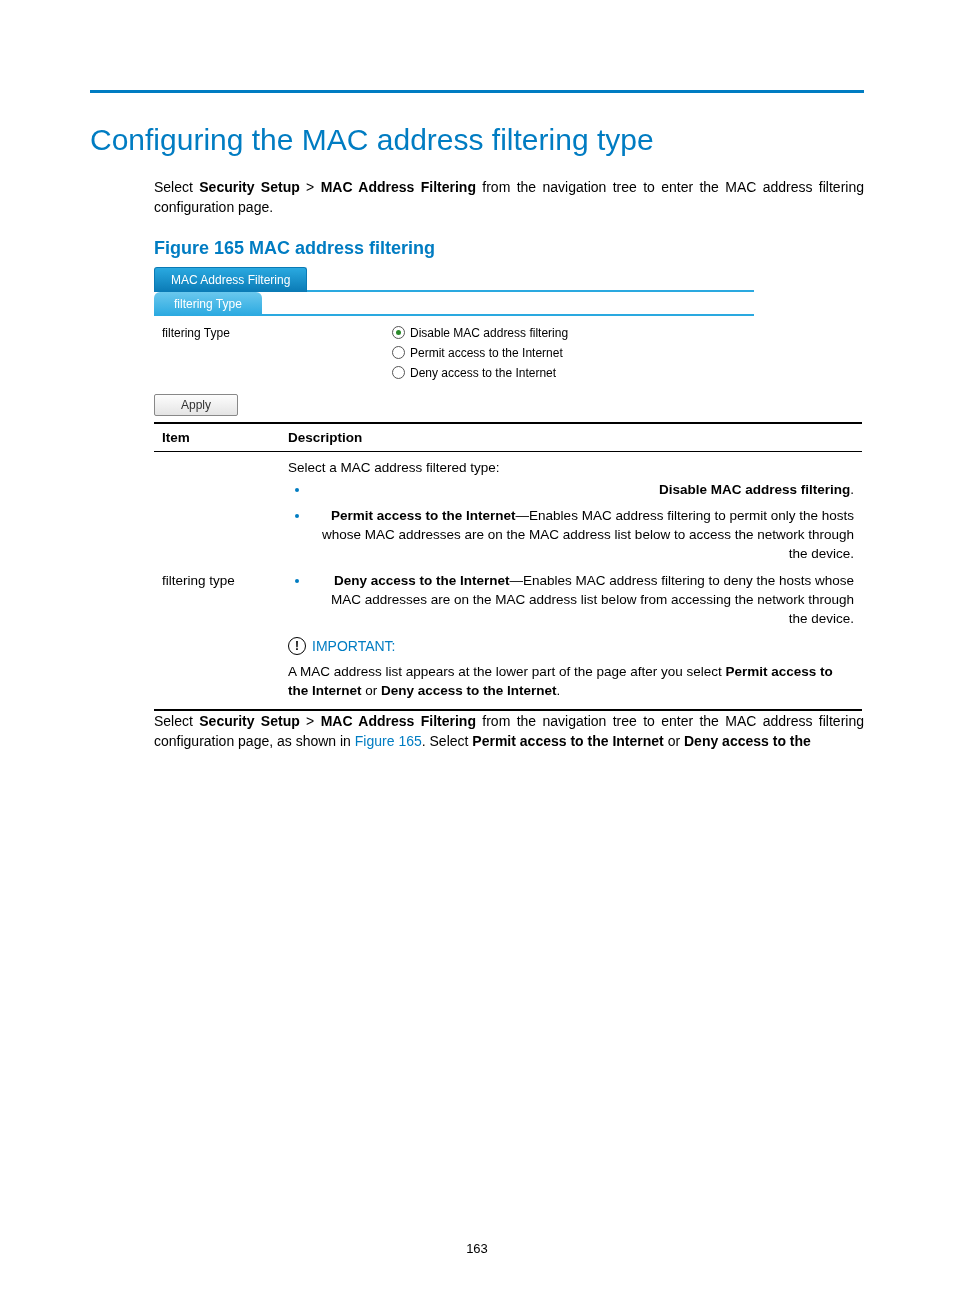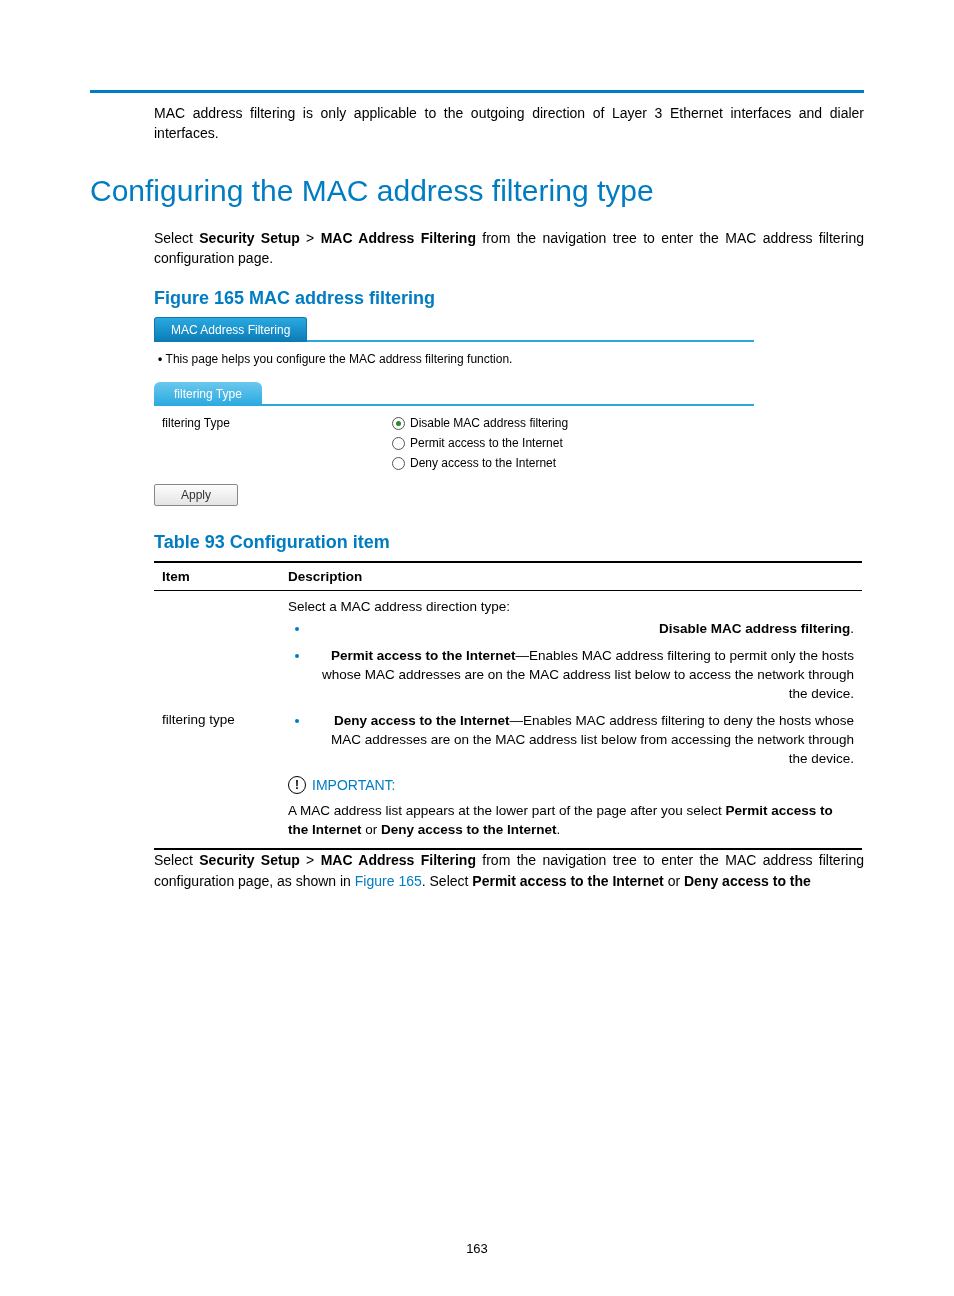--- a/index.html
+++ b/index.html
@@ -209,36 +209,34 @@
   }
   b { font-weight: bold; }
   .link { color: #007cc2; }
 </style>
 </head>
 <body>
 
 <div class="page">
   <div class="top-rule"></div>
 
-  <p class="body-text justify">MAC address filtering is only applicable to the outgoing direction of Layer 3 Ethernet interfaces and dialer interfaces.</p>
 
   <h2 class="section-title">Configuring the MAC address filtering type</h2>
 
   <p class="body-text justify">
     <span>Select </span><b>Security Setup</b><span> &gt; </span><b>MAC Address Filtering</b><span> from the navigation tree to enter the MAC address filtering configuration page.</span>
   </p>
 
   <div class="figure-caption">Figure 165 MAC address filtering</div>
 
   <div class="screenshot">
     <div class="tab-row">
       <div class="tab">MAC Address Filtering</div>
       <div class="tab-underline"></div>
     </div>
-    <div class="help-line">This page helps you configure the MAC address filtering function.</div>
     <div class="tab-row">
       <div class="subtab">filtering Type</div>
     </div>
     <div class="subtab-underline"></div>
     <div class="form-row">
       <div class="form-label">filtering Type</div>
       <div class="radio-group">
         <div class="radio-line">
           <span class="radio checked"></span>
           <span>Disable MAC address filtering</span>
@@ -251,34 +249,33 @@
           <span class="radio"></span>
           <span>Deny access to the Internet</span>
         </div>
       </div>
     </div>
     <div class="apply-row">
       <div class="apply-btn">Apply</div>
     </div>
   </div>
 
-  <div class="table-caption">Table 93 Configuration item</div>
 
   <table class="config-table">
     <thead>
       <tr>
         <th style="width:110px">Item</th>
         <th>Description</th>
       </tr>
     </thead>
     <tbody>
       <tr>
         <td>filtering type</td>
         <td class="desc">
-          <div>Select a MAC address direction type:</div>
+          <div>Select a MAC address filtered type:</div>
           <ul>
             <li><b>Disable MAC address filtering</b><span>.</span></li>
             <li><b>Permit access to the Internet</b><span>—Enables MAC address filtering to permit only the hosts whose MAC addresses are on the MAC address list below to access the network through the device.</span></li>
             <li><b>Deny access to the Internet</b><span>—Enables MAC address filtering to deny the hosts whose MAC addresses are on the MAC address list below from accessing the network through the device.</span></li>
           </ul>
           <div class="important-row">
             <span class="important-icon">!</span>
             <span>IMPORTANT:</span>
           </div>
           <div class="note-text">

